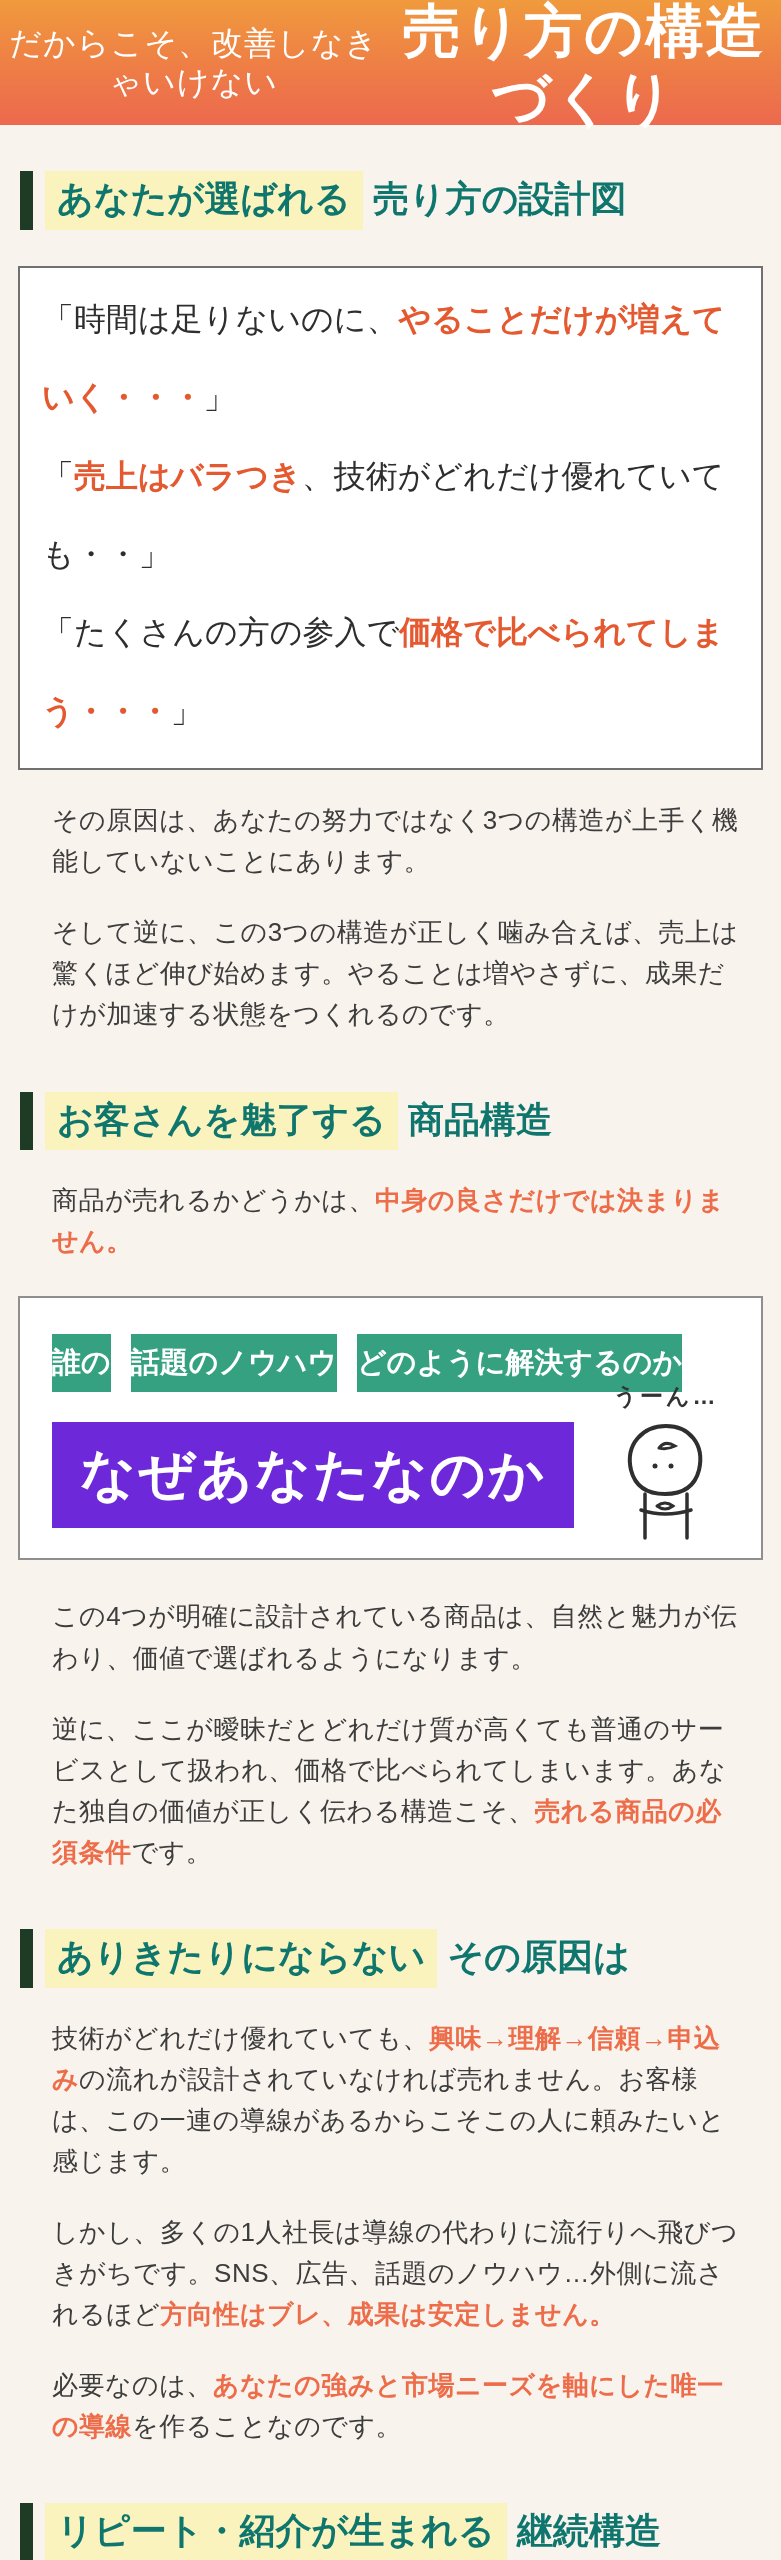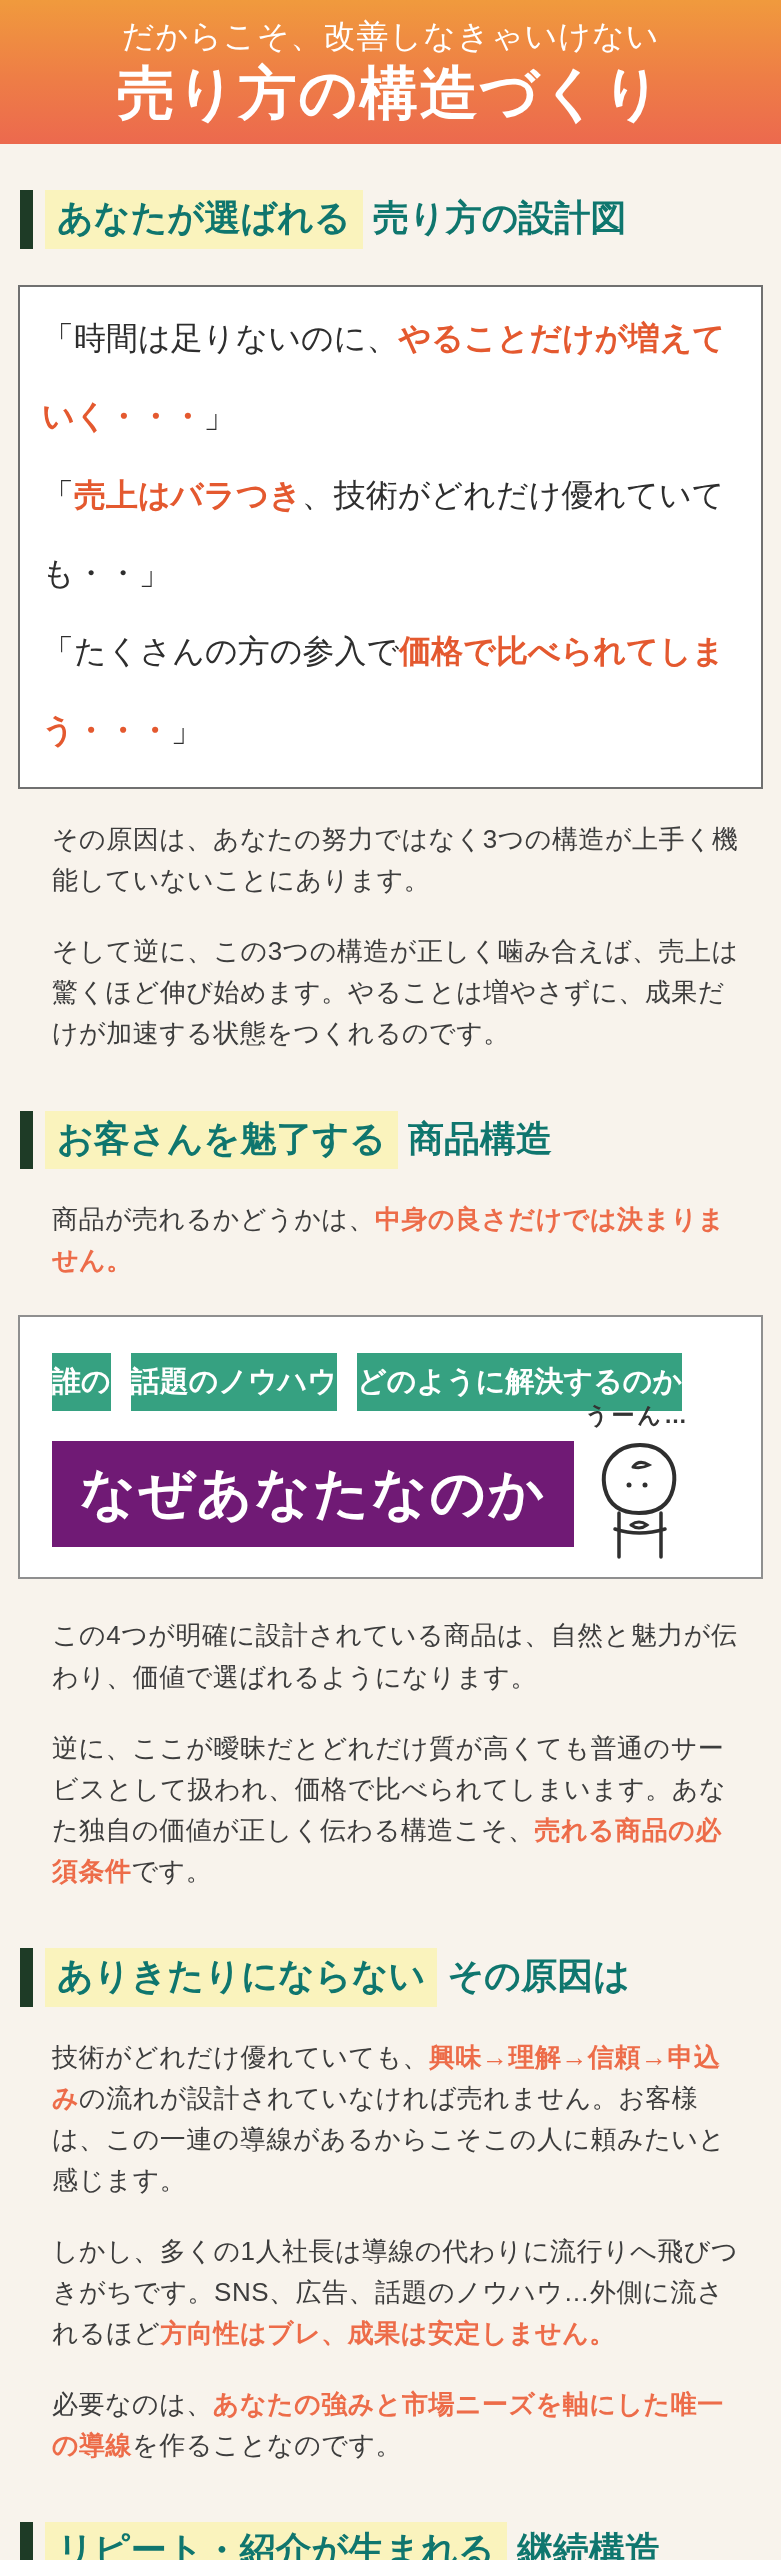--- a/index.html
+++ b/index.html
@@ -7,26 +7,26 @@
     width:781px;
     min-height:2560px;
     background:#f8f3ec;
     font-family:"Liberation Sans",sans-serif;
     color:#3d3d3d;
   }
   .page{width:781px;min-height:2560px;overflow:hidden;}
 
   
   .hero{
-    height:144px;
+    height:125px;
     background:linear-gradient(180deg,#f09a3d 0%,#ee7d46 55%,#ec694e 100%);
-    display:flex;flex-direction:column;justify-content:center;align-items:center;
+    display:flex;flex-direction:row;justify-content:center;align-items:center;
     color:#ffffff;
     font-family:"DejaVu Serif","Liberation Serif",serif;
-    text-align:left;
+    text-align:center;
   }
   .hero-sub{font-size:32px;letter-spacing:1px;line-height:1.2;}
   .hero-title{font-size:58px;font-weight:bold;letter-spacing:2px;line-height:1.15;margin-top:4px;}
 
   
   .sec-heading{
     display:flex;align-items:stretch;
     margin:46px 20px 0 20px;
     font-size:36px;font-weight:800;color:#0f766e;line-height:1.3;
   }
@@ -63,26 +63,26 @@
   }
   .chip-row{display:flex;gap:20px;}
   .chip{
     background:#36a181;color:#ffffff;
     font-family:"DejaVu Serif","Liberation Serif",serif;
     font-weight:bold;font-size:29px;
     padding:9px 0;white-space:nowrap;
   }
   .main-chip{
     display:inline-block;
-    background:#701a75;color:#ffffff;
+    background:#6d28d9;color:#ffffff;
     font-family:"DejaVu Serif","Liberation Serif",serif;
     font-weight:bold;font-size:55px;letter-spacing:2px;
     padding:16px 28px;margin-top:30px;
   }
-  .doodle-wrap{position:absolute;right:26px;bottom:12px;width:150px;text-align:left;}
+  .doodle-wrap{position:absolute;right:20px;bottom:12px;width:150px;text-align:center;}
   .doodle-speech{
     font-size:23px;font-weight:bold;color:#333;
     letter-spacing:3px;margin-bottom:2px;
     font-family:"Liberation Sans",sans-serif;
   }
 </style>
 </head>
 <body>
 
 <div class="page">

